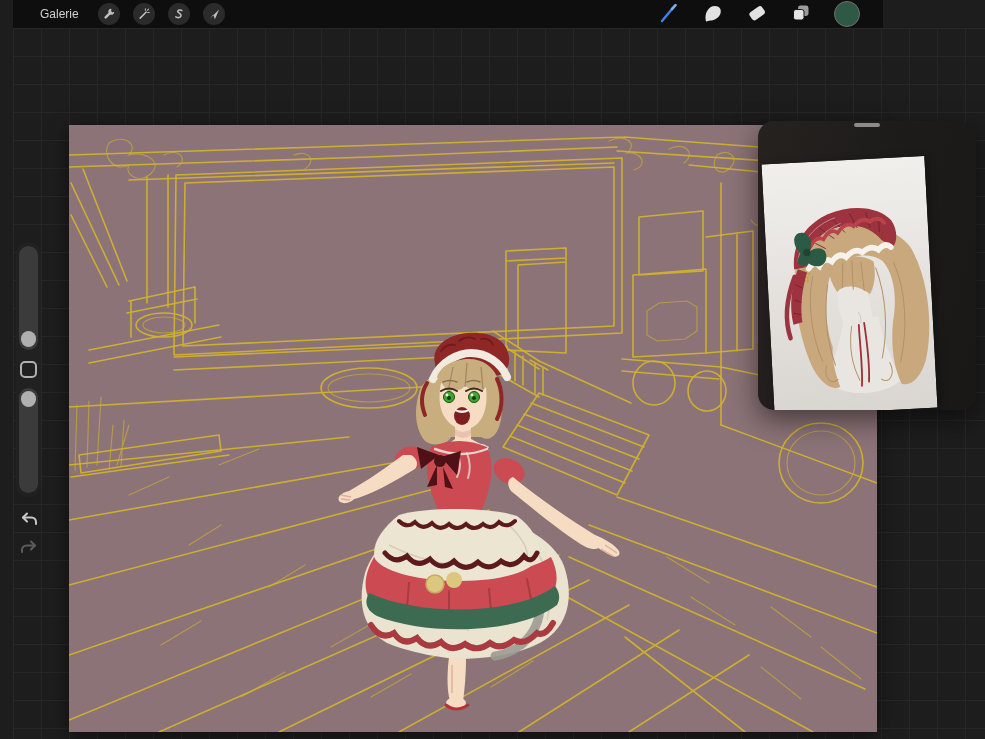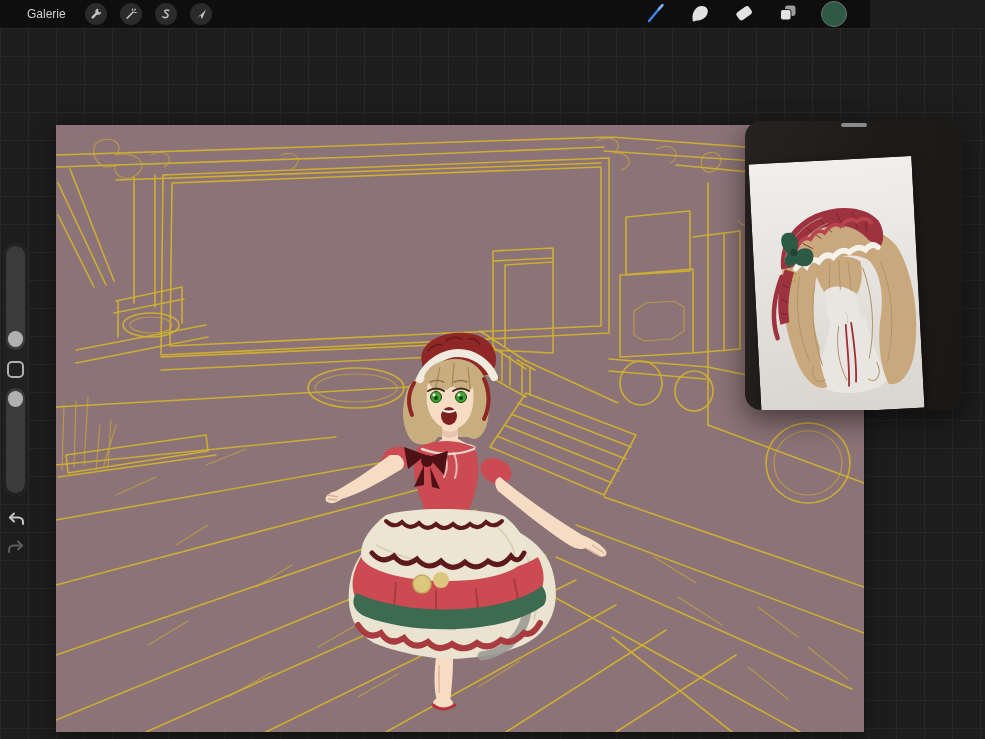--- a/index.html
+++ b/index.html
@@ -1,19 +1,19 @@
 <!DOCTYPE html>
 <html style="--toolbar-bg: #0e0e0e; --toolbar-text: #d2d2d2; --toolbar-icon-bg: #2b2b2b; --toolbar-icon-fg: #c2c2c2; --accent-blue: #3d84e6; --accent-blue-light: #7ab2f0; --color-swatch: #2e5a45; --workspace-bg: #1d1d1d; --grid-line: #272727; --sidebar-bg: #212121; --slider-track: #3b3b3b; --slider-handle: #b0b0b0; --undo-fg: #c8c8c8; --redo-fg: #5c5c5c; --canvas-bg: #8b7377; --sketch: #d3b32e; --skin: #f6dcc3; --skin-shadow: #dfae9b; --hair: #c8ae7e; --hair-shadow: #a0865c; --bonnet: #8e2726; --white-lace: #f0eadf; --eye-green: #3fa52f; --dress-red: #cc4b52; --dress-red-dark: #a93a40; --bow-dark: #4d1116; --cream: #e9e3d0; --cream-shadow: #d6cdb2; --green-band: #3d6b52; --gray-trim: #9b9b93; --pompom: #dcc77f; --squiggle: #5d1a1d; --ref-panel: #201d1b; --ref-handle: #8b8b8b; --photo-top: #f1efec; --photo-bottom: #d9d5d0; --mannequin: #e9e6e2; --ref-hair: #c8a87c; --ref-hair-dark: #b2926a; --plaid-red: #9e3340; --plaid-dark: #6e2029; --ref-lace: #f5f2ec; --bow-green: #2d5a44; --star-gold: #d9b75f; --ribbon-red: #9e2f38;"><head>
 <meta charset="utf-8">
 <style>
   :root{ }
   *{margin:0;padding:0;box-sizing:border-box;}
   html,body{width:985px;height:739px;overflow:hidden;background:var(--workspace-bg,#1d1d1d);
     font-family:"Liberation Sans","DejaVu Sans",sans-serif;}
-  .app{position:relative;width:870px;height:739px;}
+  .app{position:relative;width:870px;height:739px;margin-left:13px;}
 
   
   .toolbar{position:absolute;left:0;top:0;width:100%;height:28px;background:var(--toolbar-bg);
     display:flex;align-items:center;z-index:30;}
   .tb-left{display:flex;align-items:center;padding-left:27px;gap:13px;}
   .gallery-btn{background:none;border:none;color:var(--toolbar-text);font-size:12px;
     font-family:"Liberation Sans",sans-serif;cursor:pointer;margin-right:6px;}
   .tool-circle{width:22px;height:22px;border-radius:50%;background:var(--toolbar-icon-bg);
     border:none;display:flex;align-items:center;justify-content:center;cursor:pointer;padding:0;}
   .tool-circle svg{display:block;}

